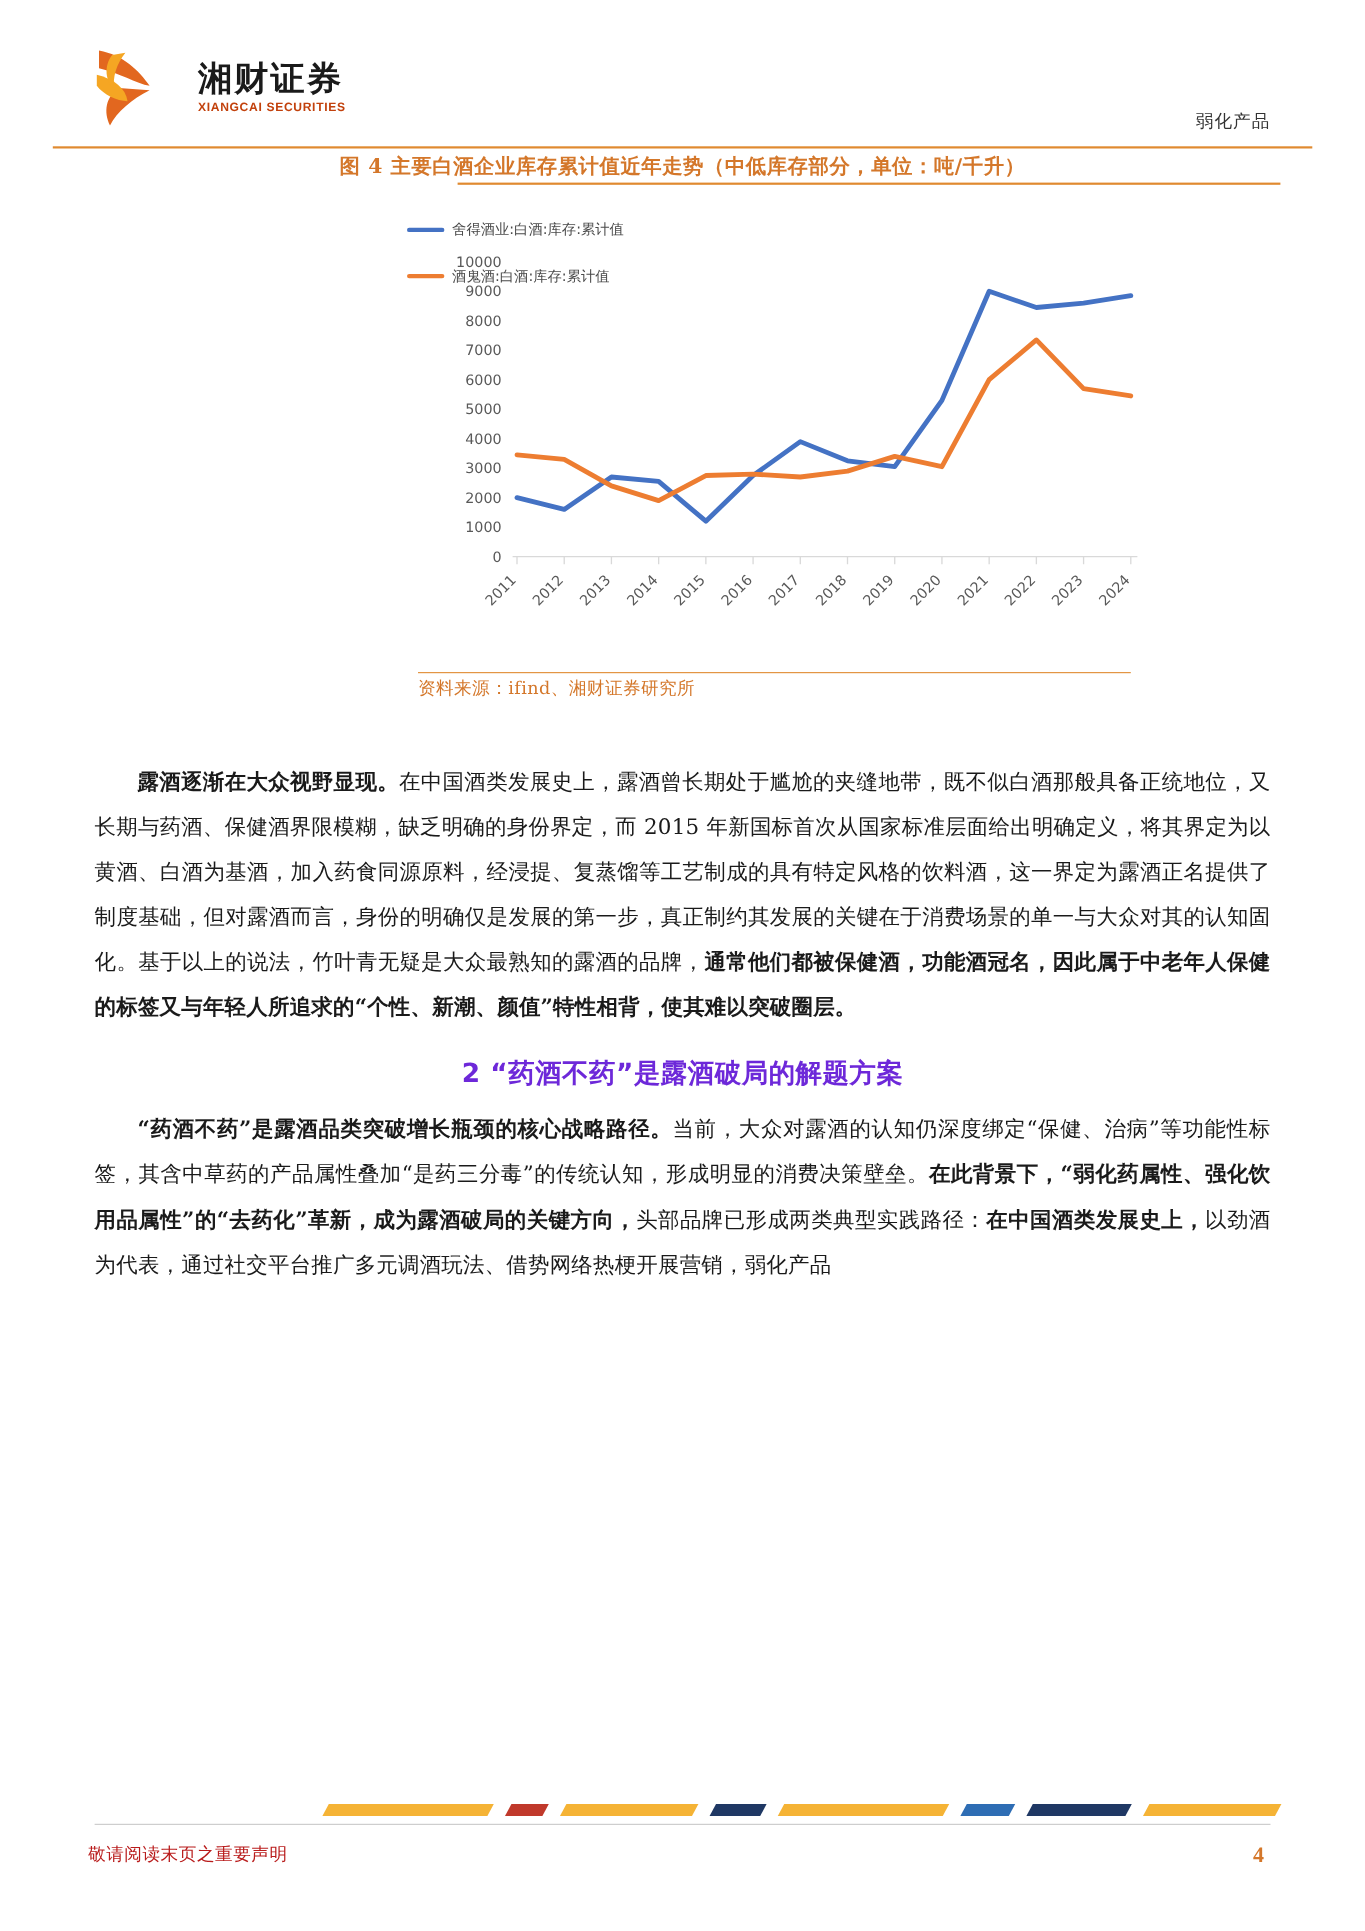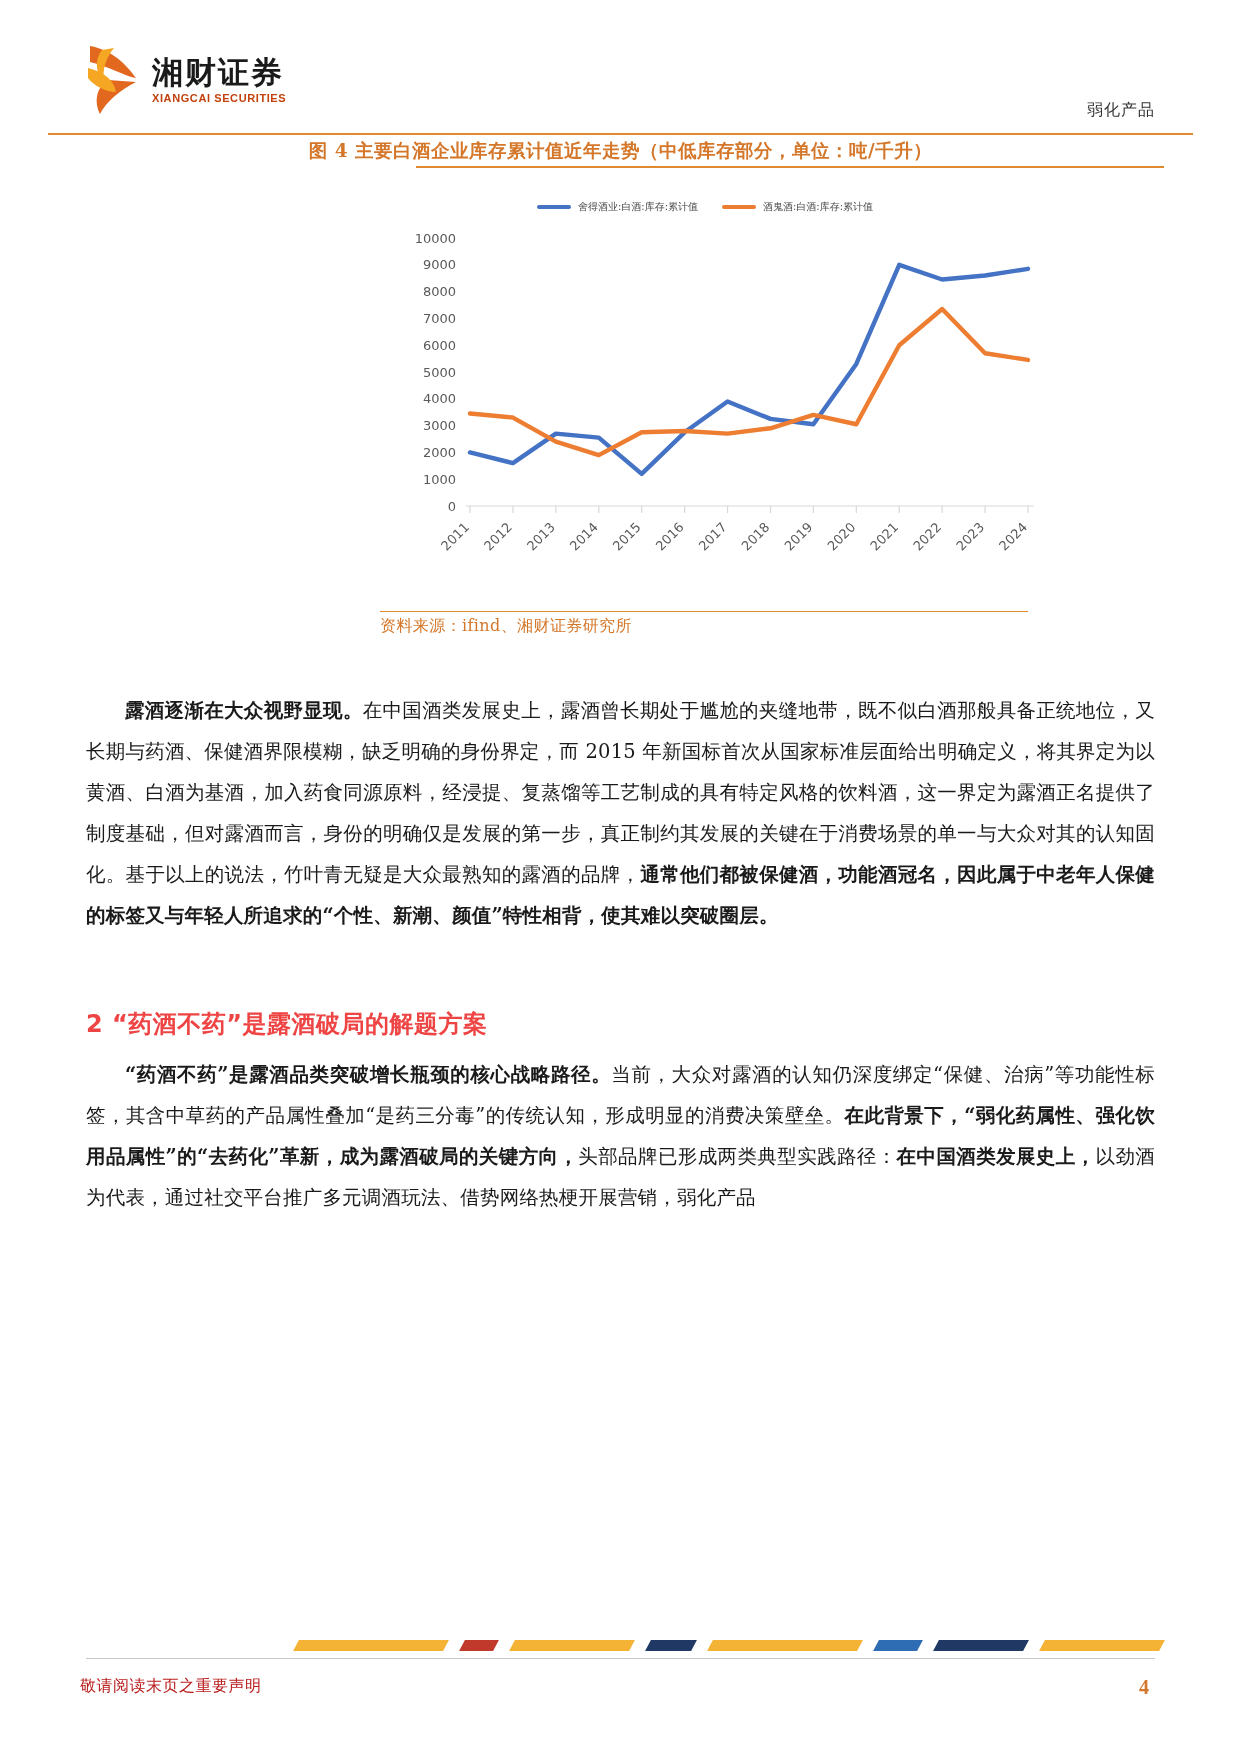--- a/index.html
+++ b/index.html
@@ -34,20 +34,21 @@
     width: 56px;
     height: 72px;
     position: relative;
     margin-right: 10px;
   }
   .logo-mark svg { display:block; }
   .logo-text-wrap {
     display: flex;
     flex-direction: column;
     justify-content: center;
+    margin-left: 28px;
   }
   .logo-cn {
     font-family: "DejaVu Sans", "Liberation Sans", sans-serif;
     font-size: 31px;
     font-weight: bold;
     letter-spacing: 2px;
     line-height: 1.05;
     color: #1a1a1a;
   }
   .logo-en {
@@ -123,22 +124,23 @@
 
   
   .legend {
     position: absolute;
     left: 0; top: 20px;
     width: 670px;
     display: flex;
     justify-content: center;
     gap: 24px;
     font-family: "DejaVu Sans", "Liberation Sans", sans-serif;
-    font-size: 10px;
+    font-size: 13px;
     color: #4a4a4a;
+    flex-direction: column;
   }
   .legend-item { display: flex; align-items: center; gap: 7px; }
   .legend-swatch { width: 34px; height: 4.5px; border-radius: 2px; display:inline-block; }
 
   #plot-svg { position: absolute; left: 0; top: 48px; }
 
   .ytick {
     font-family: "DejaVu Sans", "Liberation Sans", sans-serif;
     font-size: 13px;
     fill: #595959;
@@ -165,26 +167,27 @@
     font-size: 19.5px;
     line-height: 41px;
     text-align: justify;
     text-justify: inter-ideograph;
     text-indent: 2em;
     color: #1a1a1a;
     letter-spacing: 0.2px;
   }
   .b { font-weight: bold; }
   h2.section-head {
-    margin: 72px 0 14px 0;
+    margin: 24px 0 14px 0;
     font-family: "DejaVu Sans", "Liberation Sans", sans-serif;
     font-size: 24px;
     font-weight: bold;
-    color: #ef4444;
+    color: #6d28d9;
     letter-spacing: 0.5px;
+    text-align: center;
   }
 
   
   #footer-bars {
     position: absolute;
     left: 86px;
     right: 86px;
     bottom: 104px;
     height: 11px;
   }

